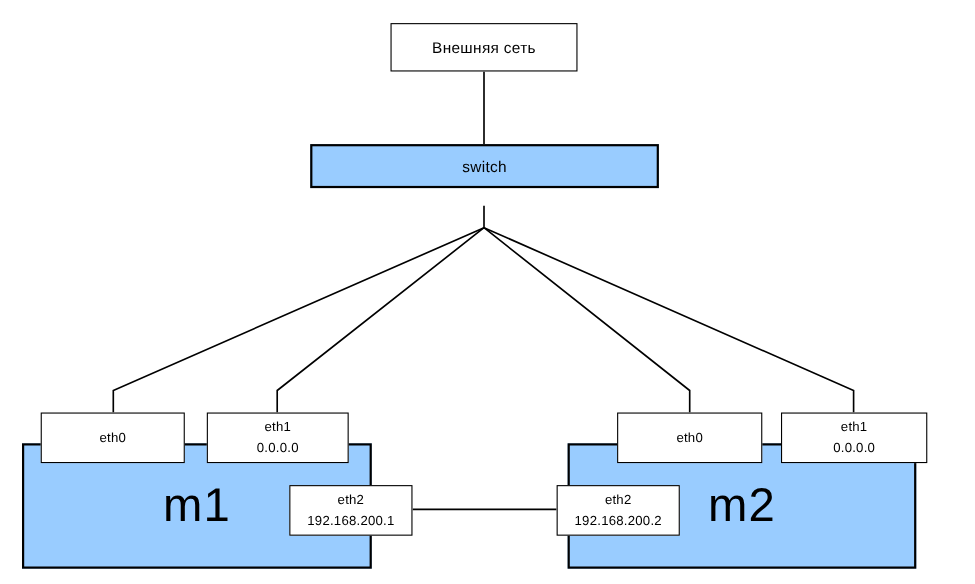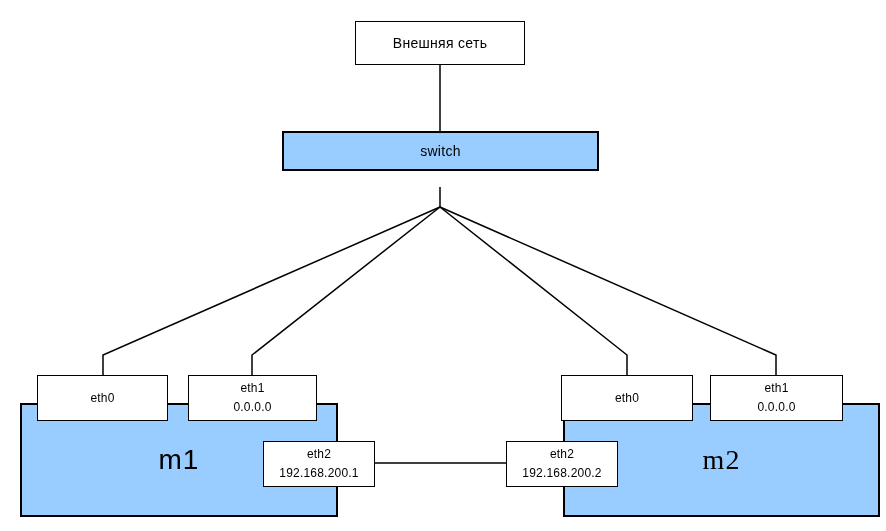--- a/index.html
+++ b/index.html
@@ -47,28 +47,28 @@
     font-size: 14px;
     letter-spacing: 0.3px;
   }
   .iface {
     flex-direction: column;
     font-size: 12px;
     line-height: 19px;
     letter-spacing: 0.2px;
   }
   .machine-label {
-    font-size: 28px;
+    font-size: 43px;
     letter-spacing: 1px;
   }
   
   #ext-box    { left: 355px; top: 21px;  width: 170px; height: 44px; }
   #switch-box { left: 282px; top: 131px; width: 317px; height: 40px; }
   #m1-box     { left: 20px;  top: 403px; width: 318px; height: 114px; }
-  #m2-box     { left: 563px; top: 403px; width: 317px; height: 114px; font-family: Liberation Serif, serif; }
+  #m2-box     { left: 516px; top: 403px; width: 317px; height: 114px; }
   #m1-eth0    { left: 37px;  top: 375px; width: 131px; height: 46px; }
   #m1-eth1    { left: 188px; top: 375px; width: 129px; height: 46px; }
   #m1-eth2    { left: 263px; top: 441px; width: 112px; height: 46px; }
   #m2-eth0    { left: 561px; top: 375px; width: 132px; height: 46px; }
   #m2-eth1    { left: 710px; top: 375px; width: 133px; height: 46px; }
   #m2-eth2    { left: 506px; top: 441px; width: 112px; height: 46px; }
 </style>
 </head>
 <body>
 

